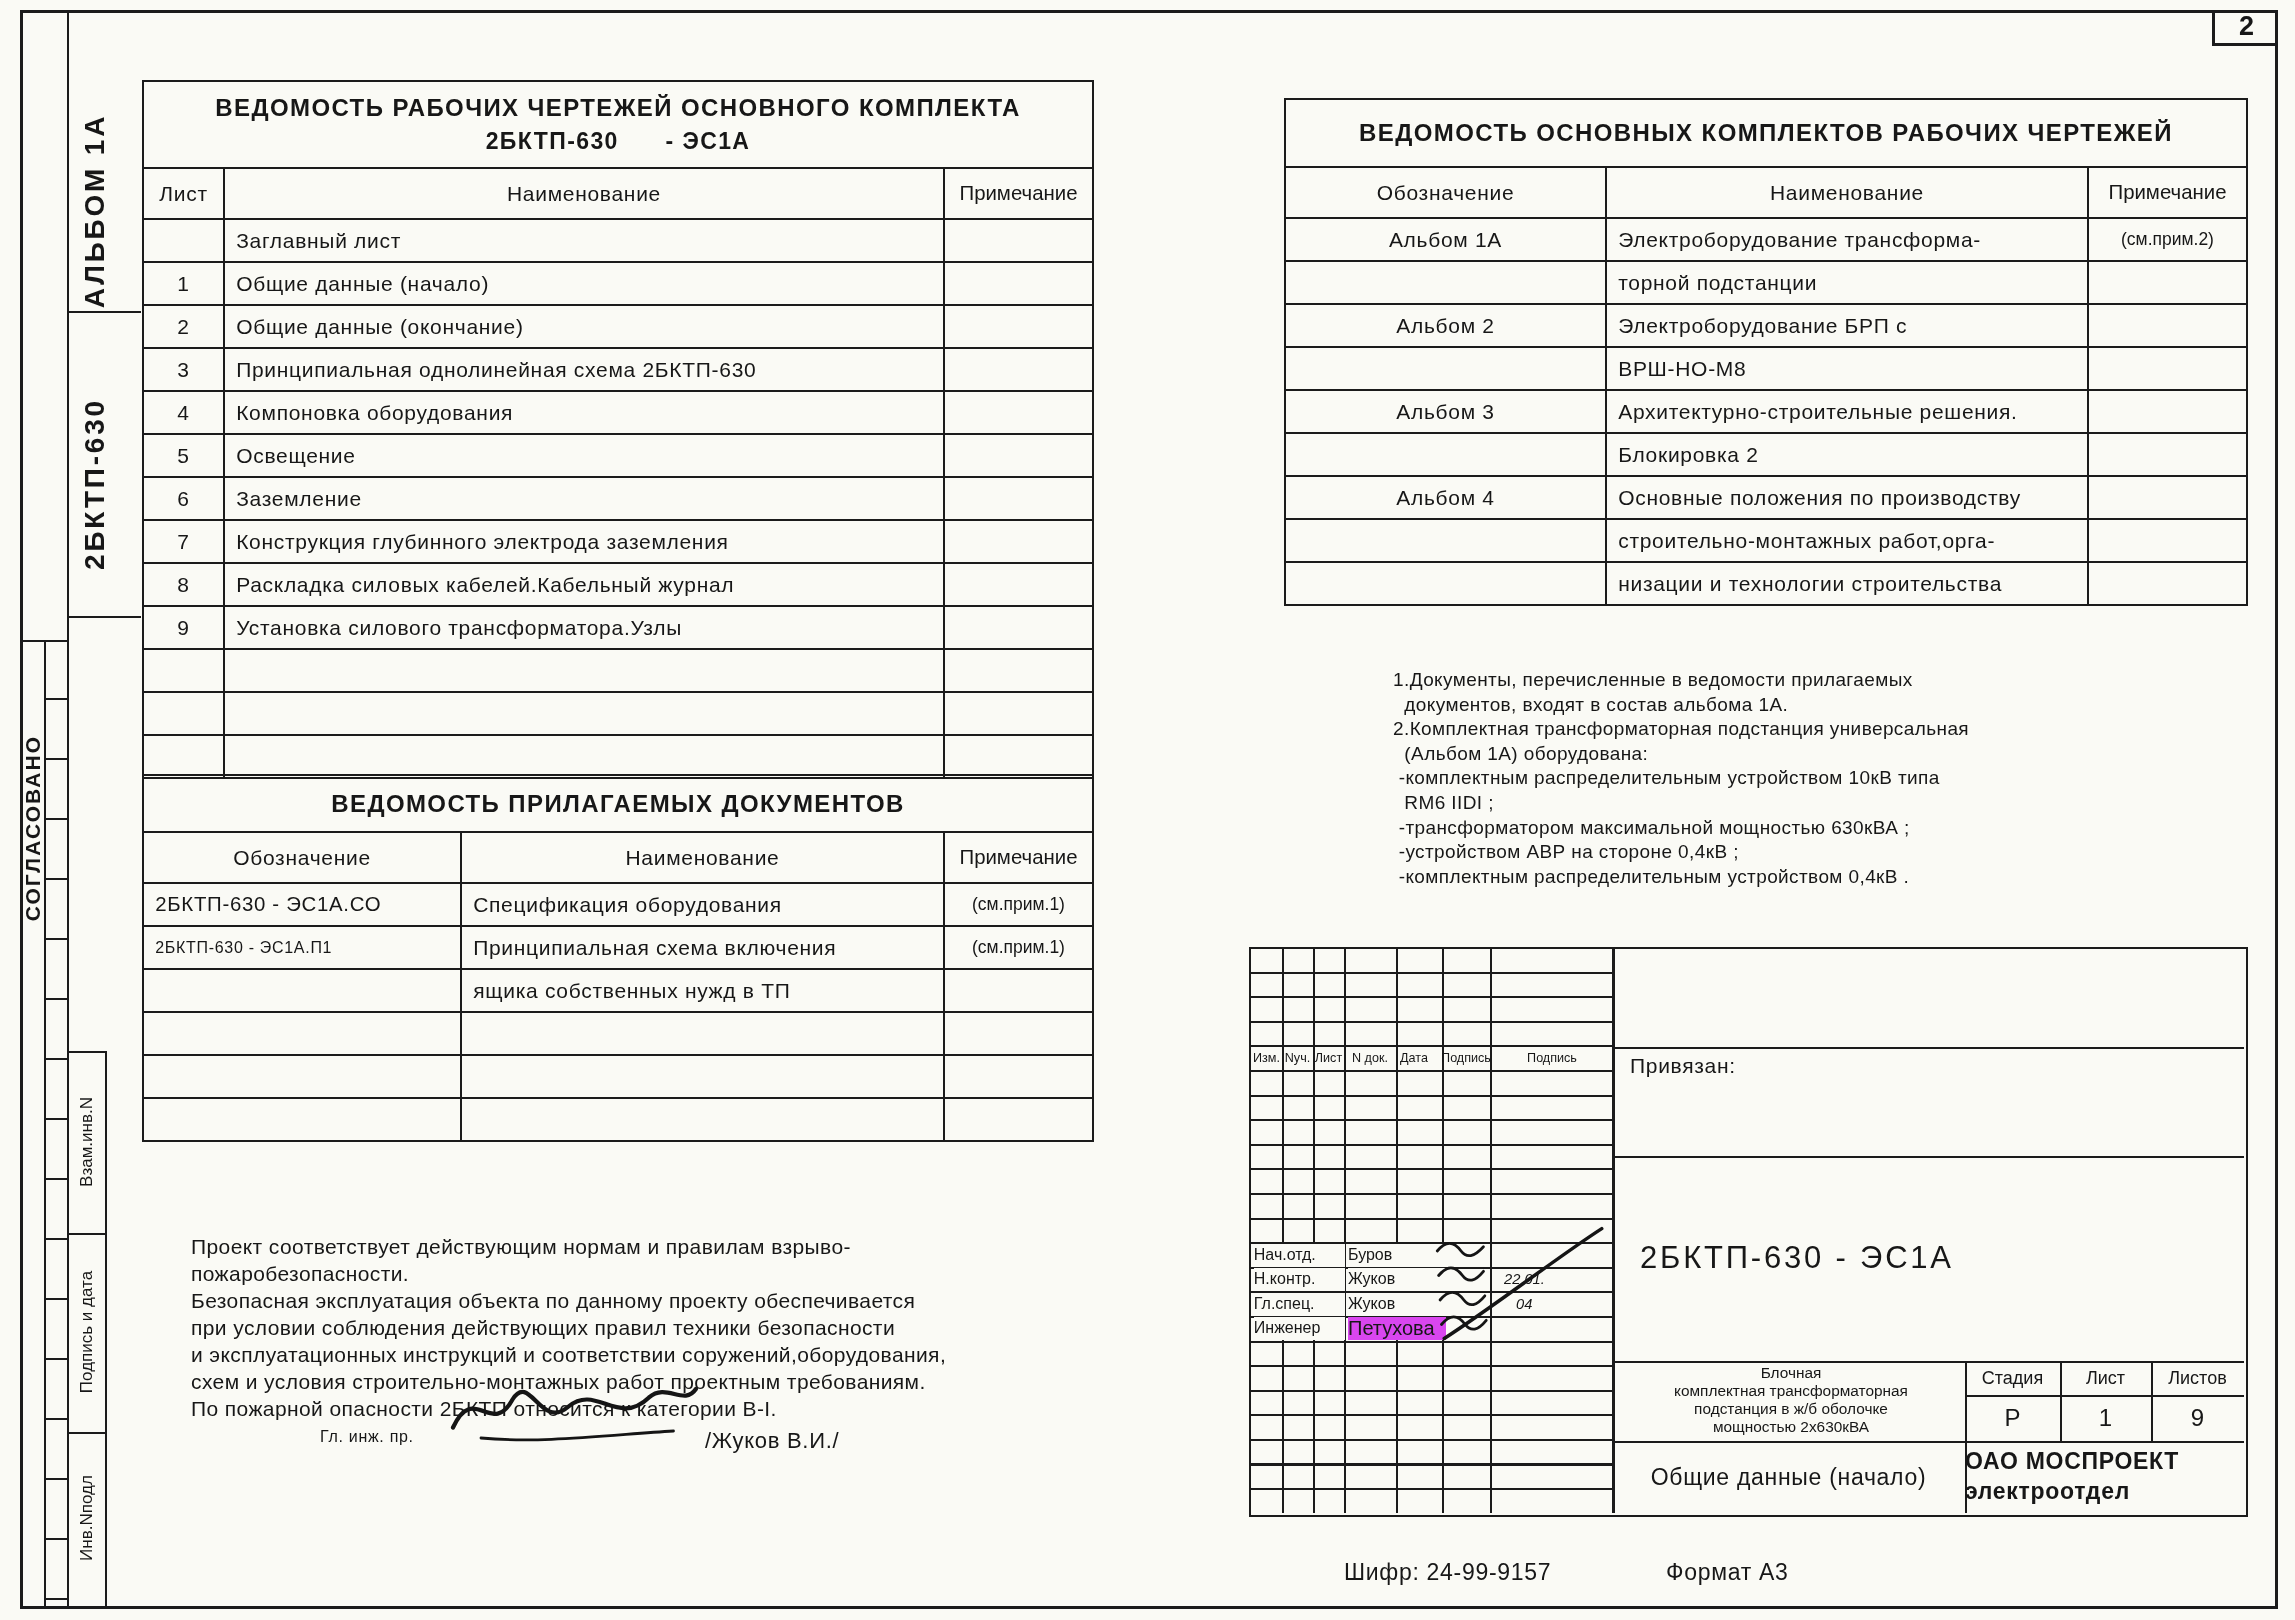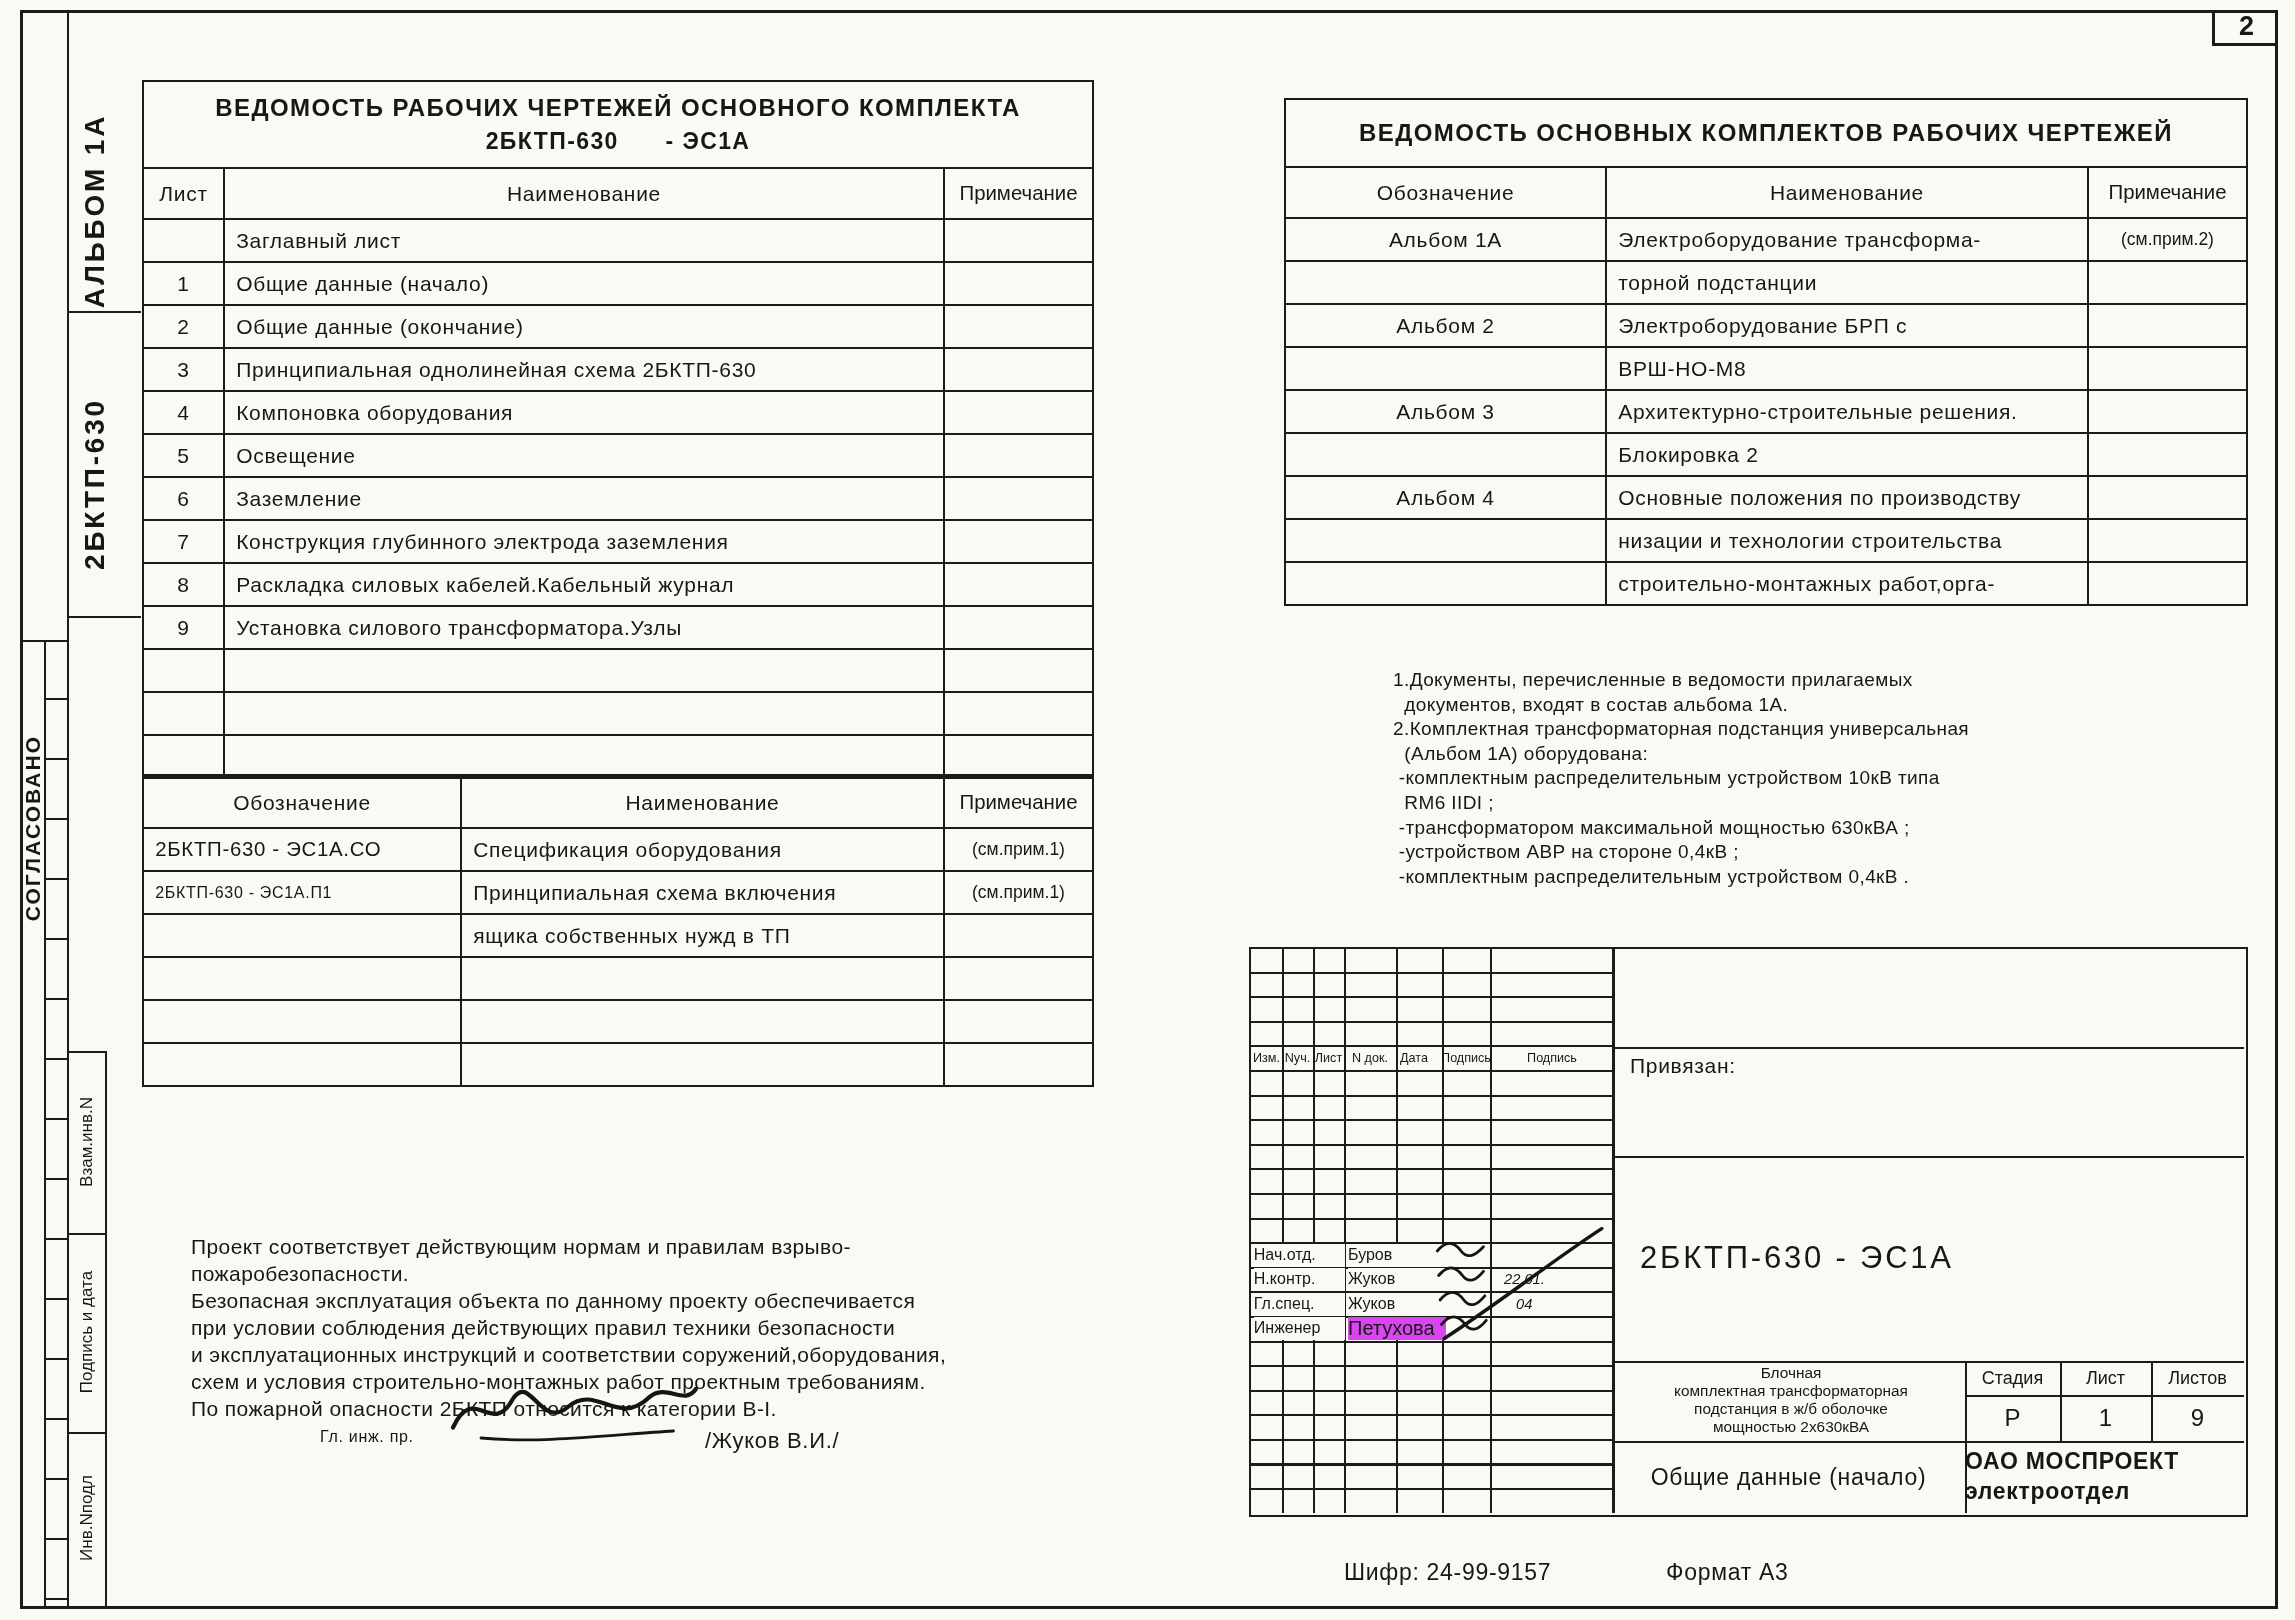--- a/index.html
+++ b/index.html
@@ -131,20 +131,23 @@
       <div class="c cc note"></div>
     </div>
     <div class="trow">
       <div class="c cc"></div>
       <div class="c"></div>
       <div class="c cc note"></div>
     </div>
   </div>
 
   <div class="tbl tbl2" style="left:142px;top:774px;width:952px">
+    <div class="ttl" style="height:55px">
+      <div style="font-size:24px">ВЕДОМОСТЬ ПРИЛАГАЕМЫХ ДОКУМЕНТОВ</div>
+    </div>
     <div class="trow hdr">
       <div class="c">Обозначение</div>
       <div class="c">Наименование</div>
       <div class="c note" style="font-size:20.4px">Примечание</div>
     </div>
     <div class="trow">
       <div class="c" style="font-size:20.4px">2БКТП-630 - ЭС1А.СО</div>
       <div class="c">Спецификация оборудования</div>
       <div class="c cc note">(см.прим.1)</div>
     </div>
@@ -214,26 +217,26 @@
       <div class="c">Блокировка 2</div>
       <div class="c cc note"></div>
     </div>
     <div class="trow">
       <div class="c cc">Альбом 4</div>
       <div class="c">Основные положения по производству</div>
       <div class="c cc note"></div>
     </div>
     <div class="trow">
       <div class="c cc"></div>
+      <div class="c">строительно-монтажных работ,орга-</div>
+      <div class="c cc note"></div>
+    </div>
+    <div class="trow">
+      <div class="c cc"></div>
       <div class="c">низации и технологии строительства</div>
-      <div class="c cc note"></div>
-    </div>
-    <div class="trow">
-      <div class="c cc"></div>
-      <div class="c">строительно-монтажных работ,орга-</div>
       <div class="c cc note"></div>
     </div>
   </div>
 
   <div class="abs" style="left:1393px;top:668px;font-size:19px;line-height:24.6px;letter-spacing:0.4px">
     <div class="pre">1.Документы, перечисленные в ведомости прилагаемых</div>
     <div class="pre">  документов, входят в состав альбома 1А.</div>
     <div class="pre">2.Комплектная трансформаторная подстанция универсальная</div>
     <div class="pre">  (Альбом 1А) оборудована:</div>
     <div class="pre"> -комплектным распределительным устройством 10кВ типа</div>

